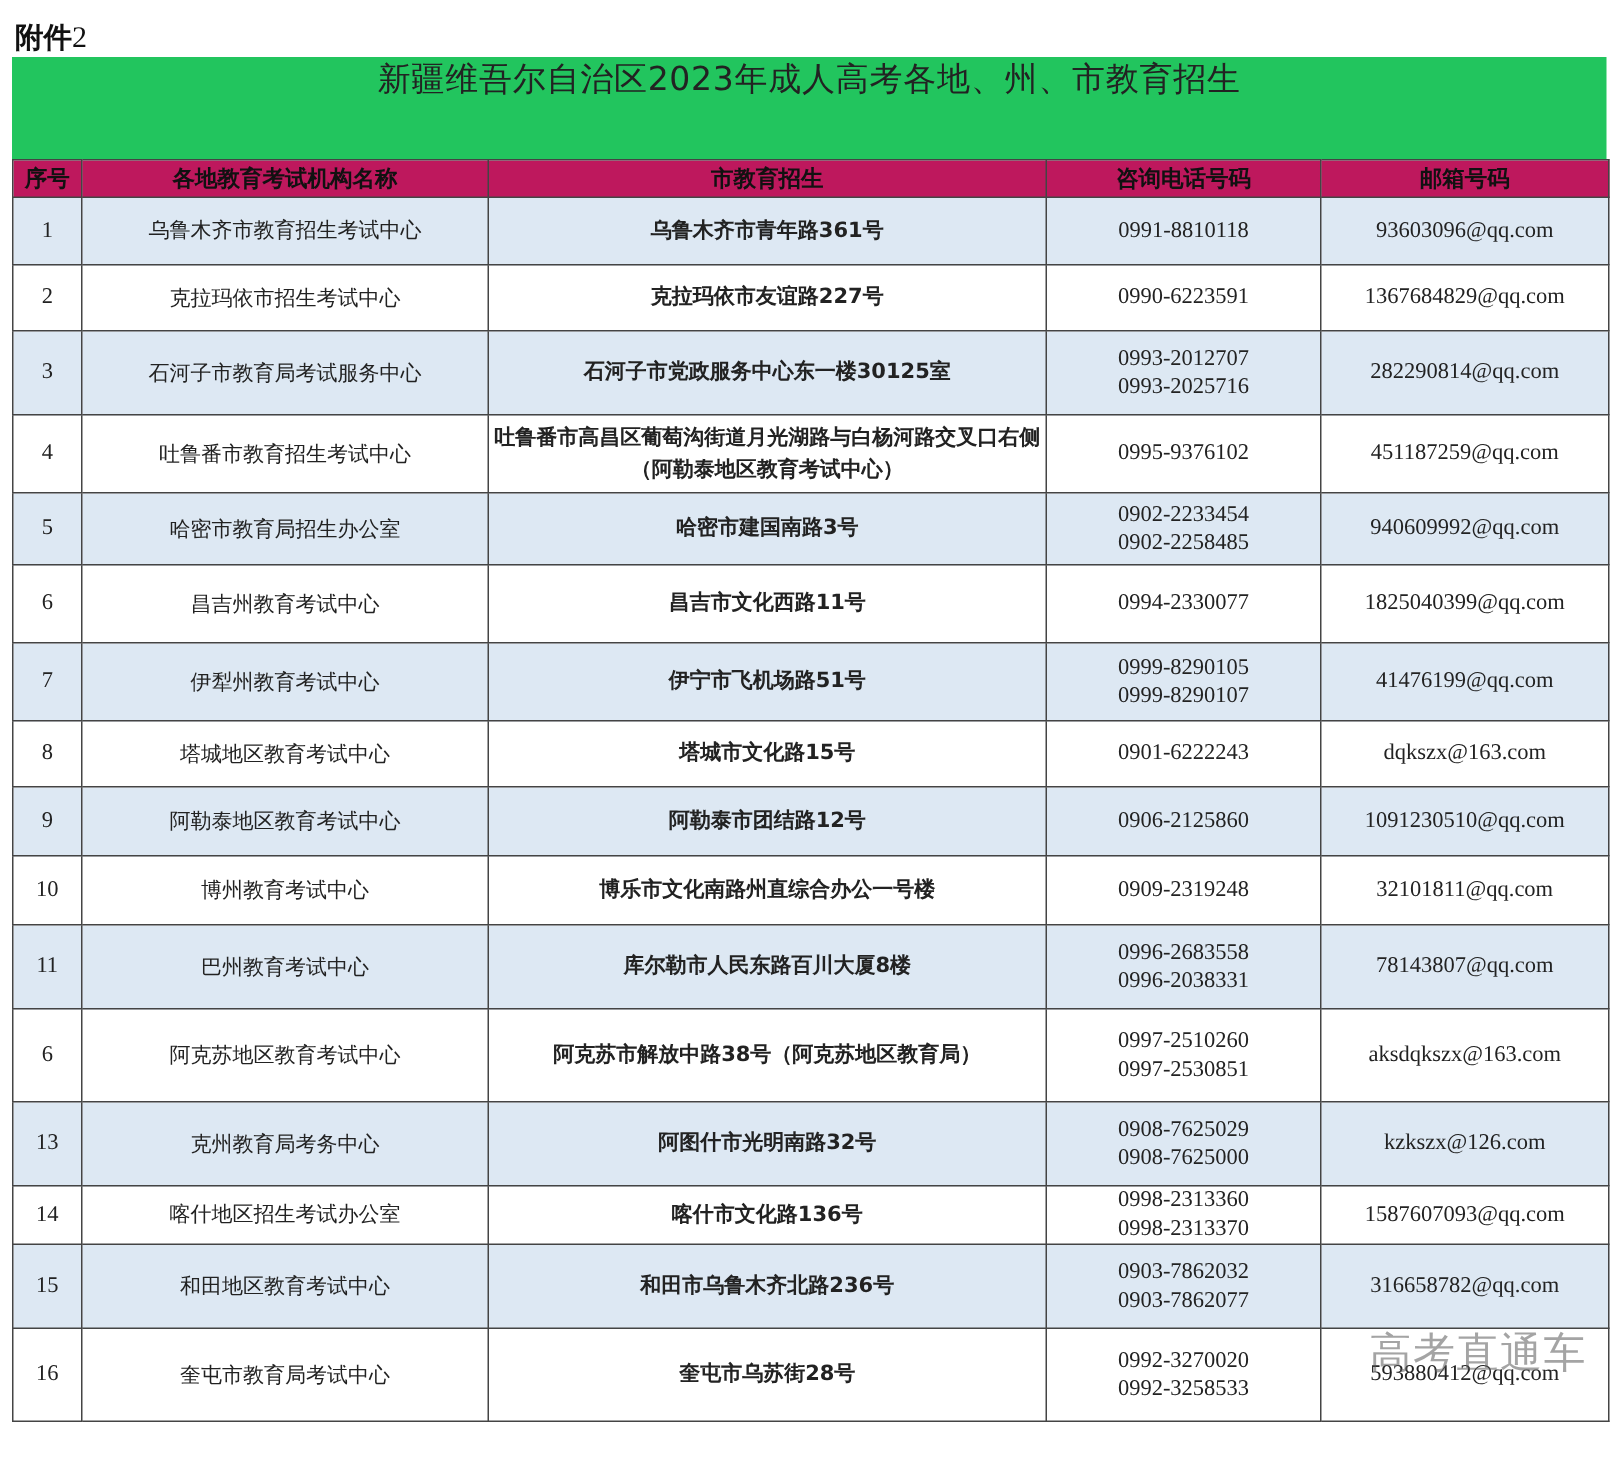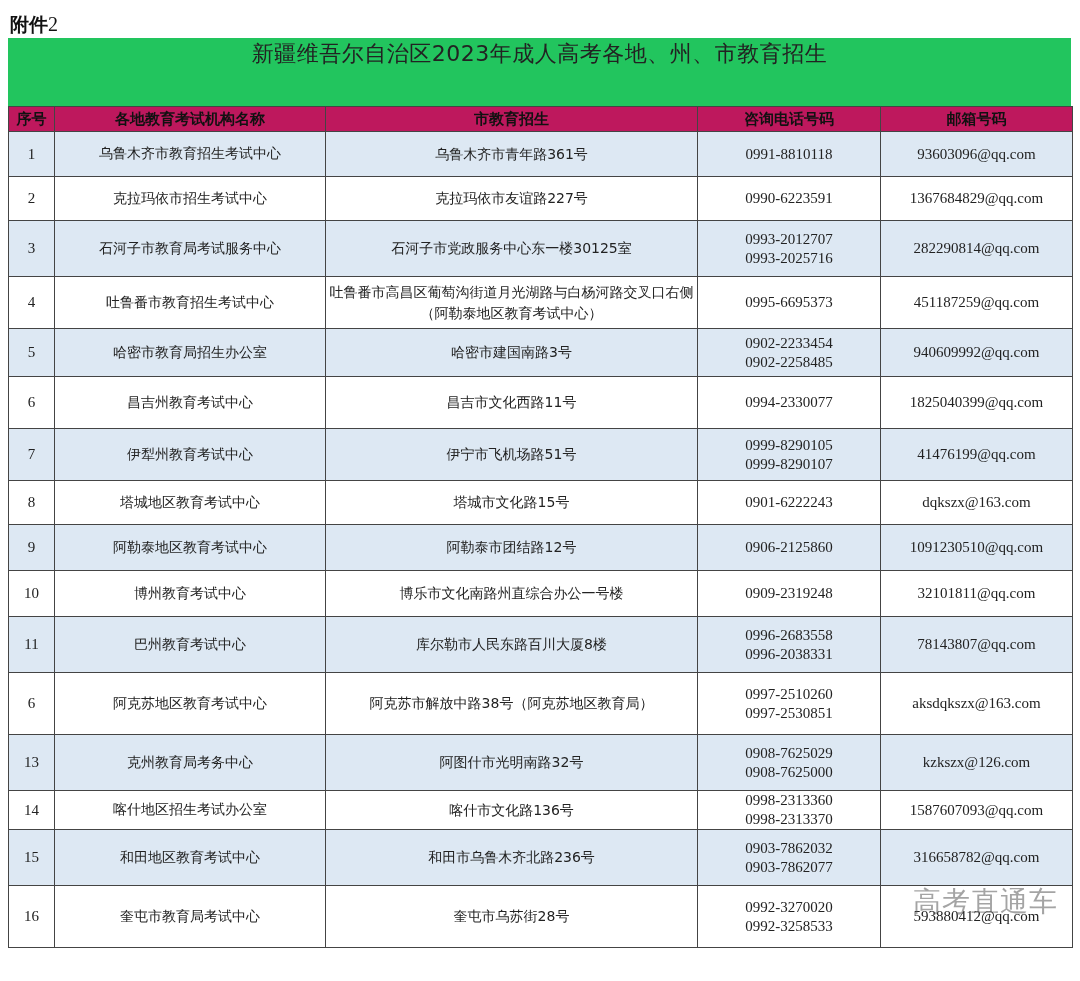--- a/index.html
+++ b/index.html
@@ -8,21 +8,21 @@
   .attach .num { font-family: "Liberation Serif", serif; font-weight: normal; font-size: 20px; }
   .title-box { position: absolute; left: 8px; top: 38px; width: 1063px; height: 68px; background: #22c55e; text-align: center; }
   .title-line { font-size: 22px; color: #222; line-height: 32px; letter-spacing: 0.5px; }
   table { position: absolute; left: 8px; top: 106px; width: 1064px; border-collapse: collapse; table-layout: fixed; }
   td, th { border: 1.5px solid #444; text-align: center; vertical-align: middle; padding: 0; }
   th { height: 24px; font-size: 15px; font-weight: bold; background: #be185d; color: #111; }
   td { font-size: 14px; color: #222; }
   tr.shaded td { background: #dde8f3; }
   td.num, td.phone, td.email { font-family: "Liberation Serif", serif; font-size: 15px; }
   td.phone span { display: block; line-height: 19px; }
-  td.addr { line-height: 21px; }
+  td.addr { line-height: 21px; font-weight: bold; }
   .watermark { position: absolute; left: 913px; top: 883px; font-size: 28px; color: rgba(90,90,90,0.55); letter-spacing: 1px; }
 </style>
 </head>
 <body>
 
 <div class="attach"><span>附件</span><span class="num">2</span></div>
 
 <div class="title-box">
   <div class="title-line">新疆维吾尔自治区2023年成人高考各地、州、市教育招生</div>
 </div>
@@ -71,21 +71,21 @@
           <span>0993-2012707</span>
           <span>0993-2025716</span>
         </td>
         <td class="email">282290814@qq.com</td>
       </tr>
       <tr style="height: 52px;">
         <td class="num">4</td>
         <td>吐鲁番市教育招生考试中心</td>
         <td class="addr">吐鲁番市高昌区葡萄沟街道月光湖路与白杨河路交叉口右侧（阿勒泰地区教育考试中心）</td>
         <td class="phone">
-          <span>0995-6695373</span>
+          <span>0995-9376102</span>
         </td>
         <td class="email">451187259@qq.com</td>
       </tr>
       <tr class="shaded" style="height: 48px;">
         <td class="num">5</td>
         <td>哈密市教育局招生办公室</td>
         <td class="addr">哈密市建国南路3号</td>
         <td class="phone">
           <span>0902-2233454</span>
           <span>0902-2258485</span>

